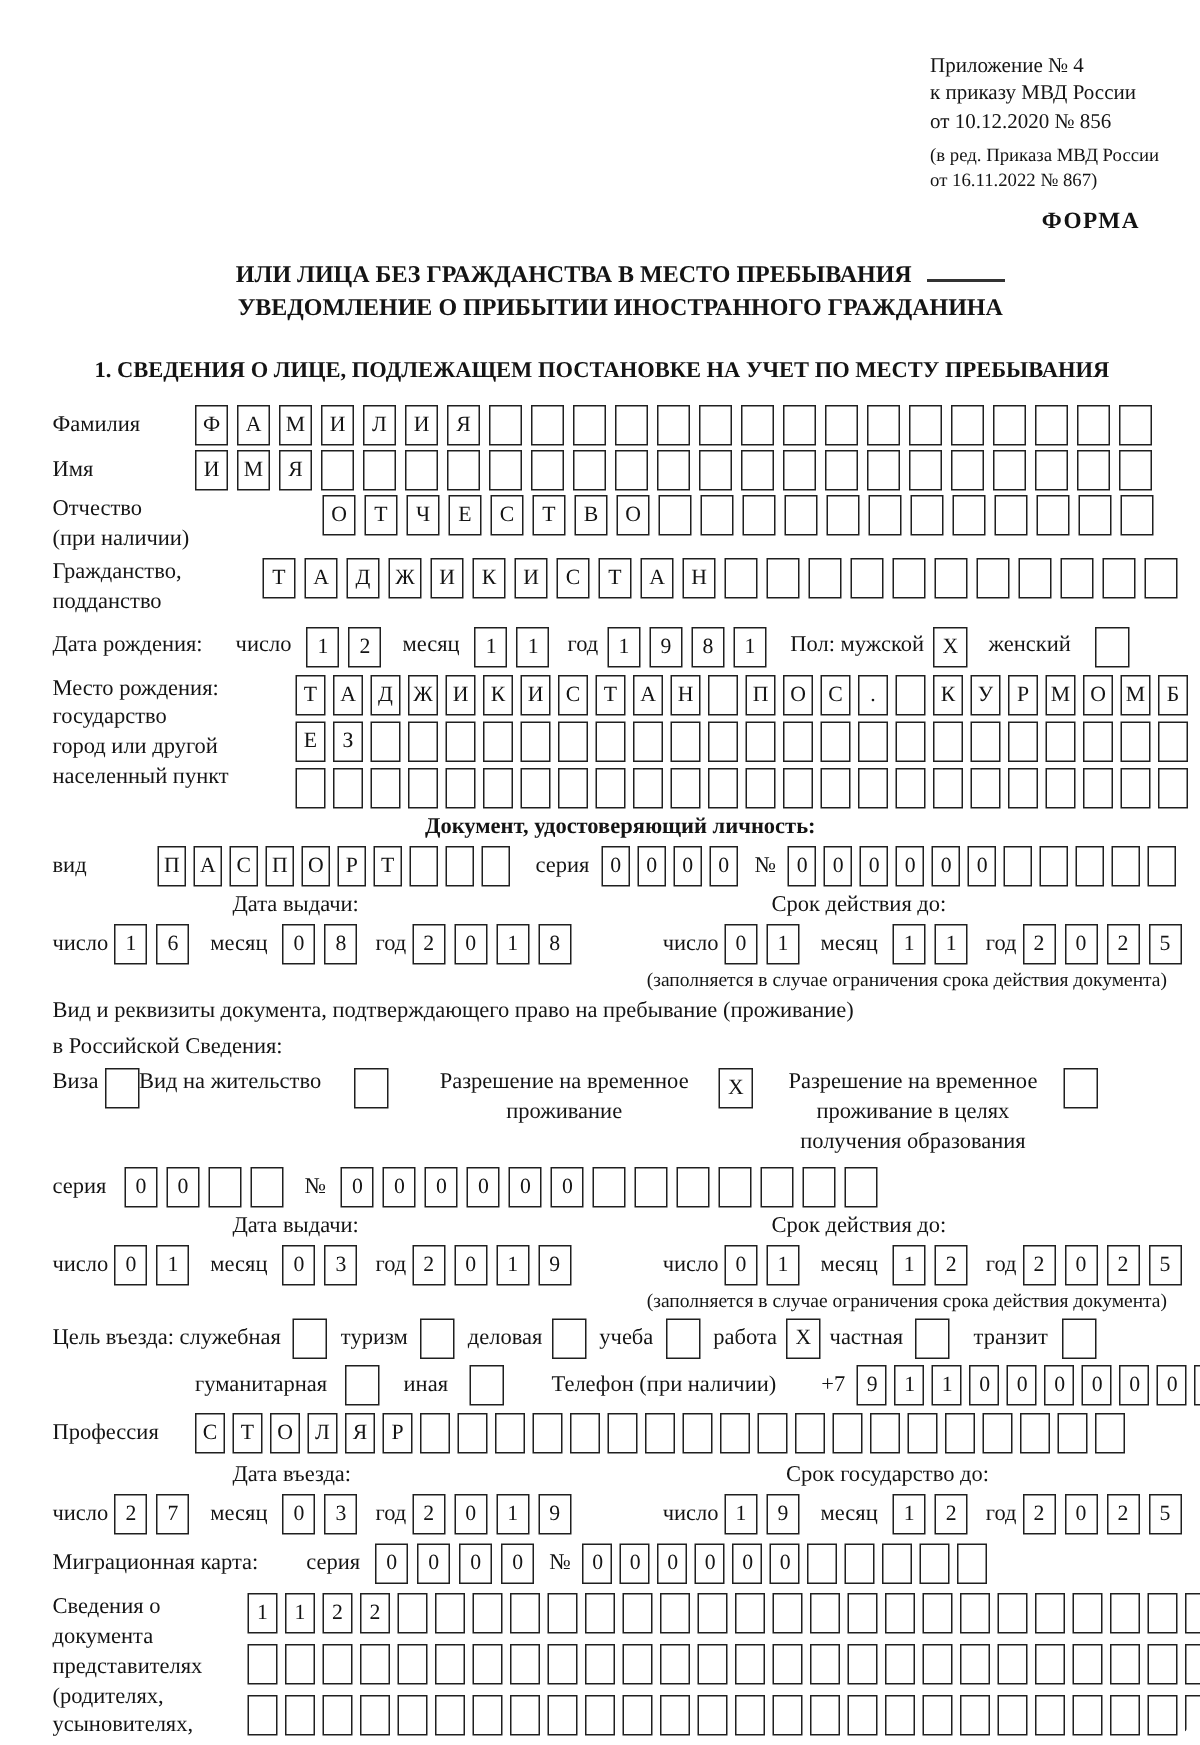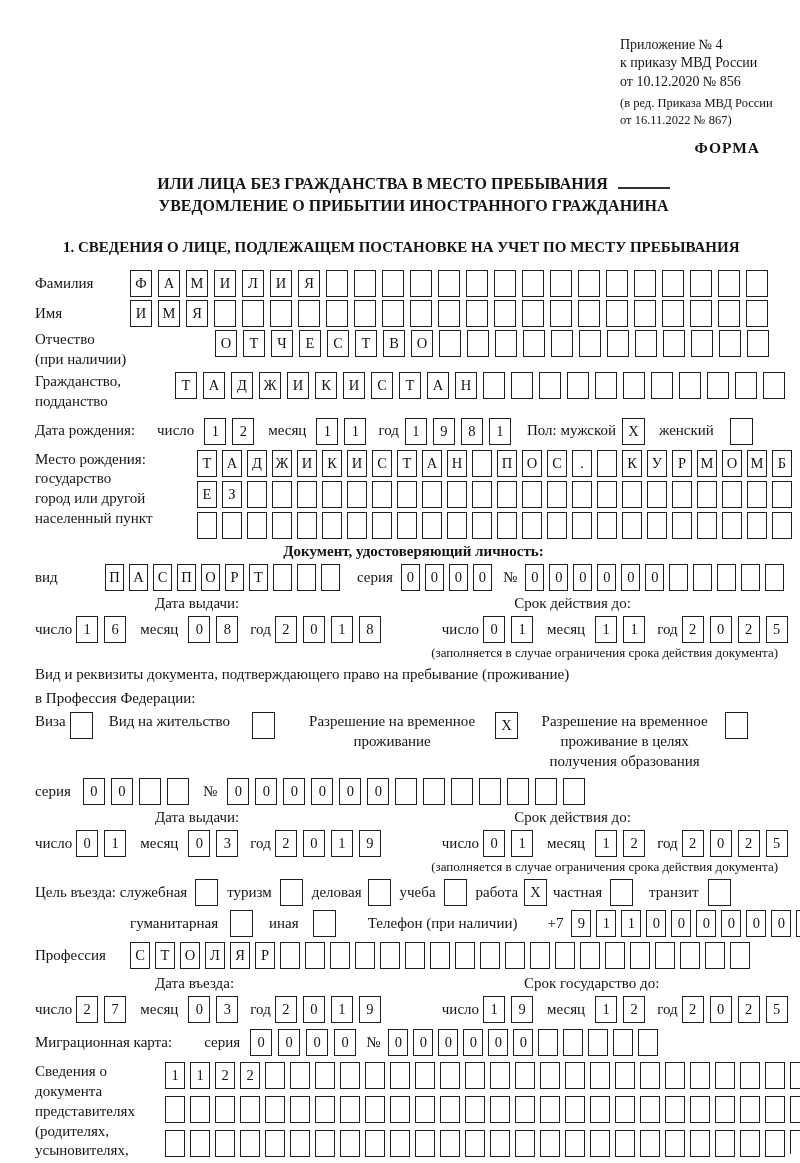--- a/index.html
+++ b/index.html
@@ -370,28 +370,28 @@
         <span class="cell">2</span>
         <span class="cell">0</span>
         <span class="cell">2</span>
         <span class="cell">5</span>
       </span>
   </div>
 
   <div class="note" style="text-align:right; padding-right:14px; margin-top:1px;">(заполняется в случае ограничения срока действия документа)</div>
 
   <div style="margin-top:4px;">Вид и реквизиты документа, подтверждающего право на пребывание (проживание)</div>
-  <div style="margin-top:4px;">в Профессия Федерации:</div>
+  <div style="margin-top:4px;">в Российской Сведения:</div>
 
   <div class="rt" style="margin-top:3px;">
     <span class="lbl">Виза</span>
     <span class="cells box" style="margin-left:4px;">
         <span class="cell"></span>
       </span>
-    <span class="lbl" style="margin-left:16px;">Вид на жительство</span>
+    <span class="lbl" style="">Вид на жительство</span>
     <span class="cells box" style="margin-left:22px;">
         <span class="cell"></span>
       </span>
     <span class="lbl ctr" style="margin-left:22px; width:190px;">
       <span>Разрешение на временное</span><br>
       <span>проживание</span>
     </span>
     <span class="cells box" style="margin-left:8px;">
         <span class="cell">X</span>
       </span>

